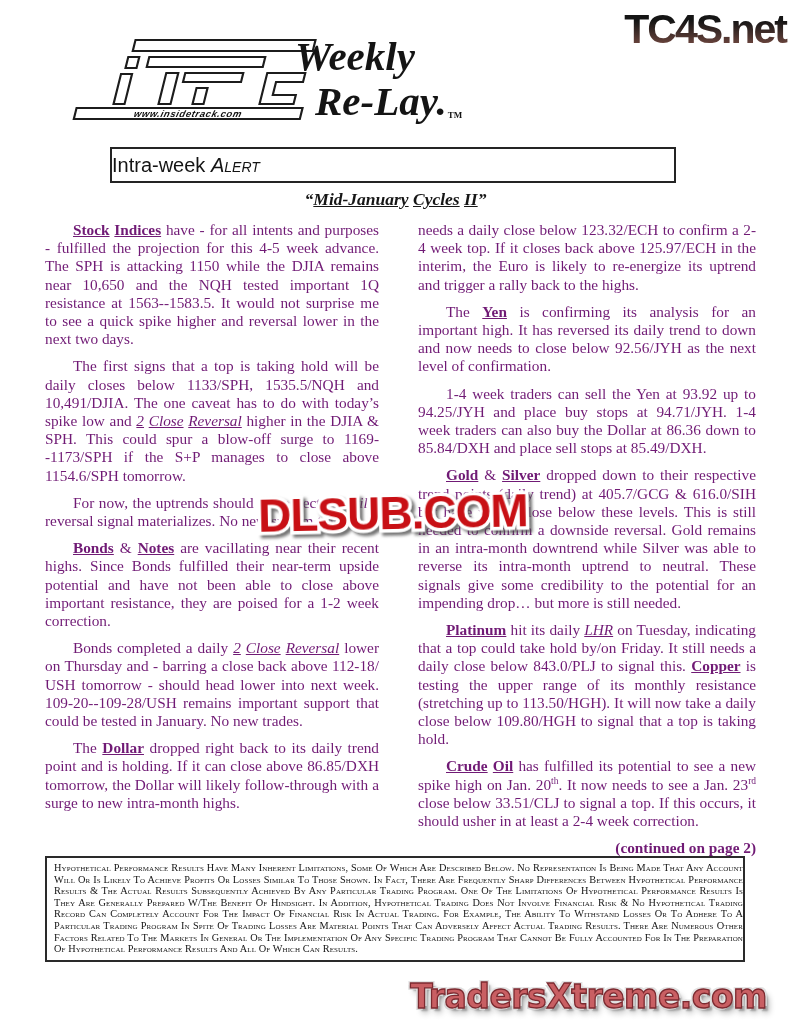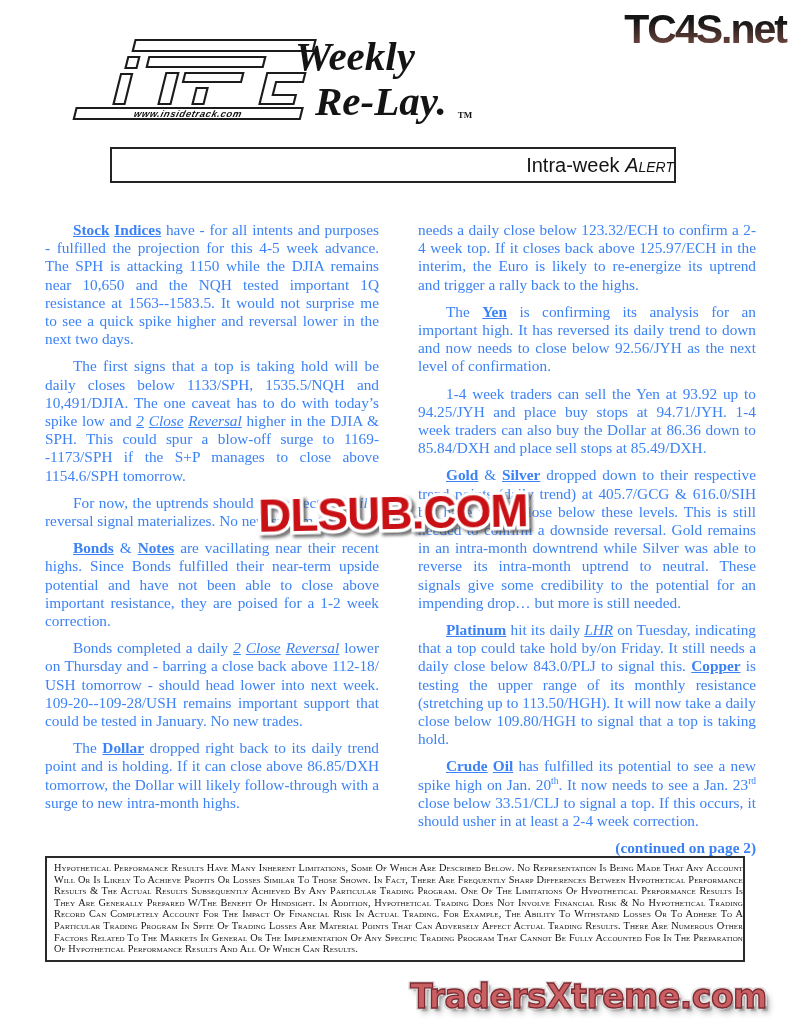--- a/index.html
+++ b/index.html
@@ -9,34 +9,34 @@
   
   .tc4s{position:absolute;right:3px;top:3px;width:195px;height:52px;}
 
   
   .emblem{position:absolute;left:58px;top:36px;width:265px;height:84px;}
 
   
   .brand{position:absolute;left:295px;top:34px;font-family:"Liberation Serif",serif;
          font-weight:bold;font-style:italic;font-size:41px;line-height:45px;color:#141414;letter-spacing:0px;}
   .brand-line2{margin-left:20px;}
-  .tm{font-size:9px;font-style:normal;font-weight:bold;position:relative;top:3px;margin-left:11px;}
+  .tm{font-size:9px;font-style:normal;font-weight:bold;position:relative;top:3px;margin-left:1px;}
 
   
   .alert-box{position:absolute;left:110px;top:147px;width:566px;height:36px;border:2px solid #242424;
-             box-sizing:border-box;display:flex;align-items:center;justify-content:flex-end;
+             box-sizing:border-box;display:flex;align-items:center;justify-content:flex-start;
              font-family:"Liberation Sans",sans-serif;font-size:20px;color:#141414;white-space:pre;}
   .alert-word{font-style:italic;font-variant:small-caps;}
 
   
   .headline{position:absolute;left:0;right:0;top:189px;margin:0;text-align:center;
             font-size:17.5px;font-weight:bold;font-style:italic;color:#161616;}
 
   
-  .col{position:absolute;top:221px;text-align:justify;font-size:15.3px;line-height:18.2px;color:#3b82f6;}
+  .col{position:absolute;top:221px;text-align:justify;font-size:15.3px;line-height:18.2px;color:#701a75;}
   .col-left{left:45px;width:334px;}
   .col-right{left:418px;width:338px;}
   .para{margin:9px 0 0 0;text-indent:28px;}
   .para:first-child{margin-top:0;}
   .para.noindent{text-indent:0;}
   .para.align-right{text-align:right;}
 
   .s-bu{font-weight:bold;text-decoration:underline;}
   .s-iu{font-style:italic;text-decoration:underline;}
   .s-i{font-style:italic;}
@@ -93,20 +93,21 @@
     <div class="brand-line1">Weekly</div>
     <div class="brand-line2">
       <span>Re-Lay.</span><span class="tm">TM</span>
     </div>
   </div>
 
   <div class="alert-box">
     <span>Intra-week </span><span class="alert-word">Alert</span>
   </div>
 
+  <h1 class="headline"><span>“</span><span class="s-u">Mid-January</span><span> </span><span class="s-u">Cycles</span><span> </span><span class="s-u">II</span><span>”</span></h1>
 
   <div class="col col-left">
       <p class="para"><span class="s-bu">Stock</span><span> </span><span class="s-bu">Indices</span><span> have - for all intents and purposes - fulfilled the projection for this 4-5 week advance. The SPH is attacking 1150 while the DJIA remains near 10,650 and the NQH tested important 1Q resistance at 1563--1583.5. It would not surprise me to see a quick spike higher and reversal lower in the next two days.</span></p>
       <p class="para"><span>The first signs that a top is taking hold will be daily closes below 1133/SPH, 1535.5/NQH and 10,491/DJIA. The one caveat has to do with today’s spike low and </span><span class="s-iu">2</span><span> </span><span class="s-iu">Close</span><span> </span><span class="s-iu">Reversal</span><span> higher in the DJIA &amp; SPH. This could spur a blow-off surge to 1169--1173/SPH if the S+P manages to close above 1154.6/SPH tomorrow.</span></p>
       <p class="para"><span>For now, the uptrends should be respected </span><span class="s-i">until</span><span> a reversal signal materializes. No new system trades.</span></p>
       <p class="para"><span class="s-bu">Bonds</span><span> &amp; </span><span class="s-bu">Notes</span><span> are vacillating near their recent highs. Since Bonds fulfilled their near-term upside potential and have not been able to close above important resistance, they are poised for a 1-2 week correction.</span></p>
       <p class="para"><span>Bonds completed a daily </span><span class="s-iu">2</span><span> </span><span class="s-iu">Close</span><span> </span><span class="s-iu">Reversal</span><span> lower on Thursday and - barring a close back above 112-18/ USH tomorrow - should head lower into next week. 109-20--109-28/USH remains important support that could be tested in January. No new trades.</span></p>
       <p class="para"><span>The </span><span class="s-bu">Dollar</span><span> dropped right back to its daily trend point and is holding. If it can close above 86.85/DXH tomorrow, the Dollar will likely follow-through with a surge to new intra-month highs.</span></p>
     </div>
   <div class="col col-right">

